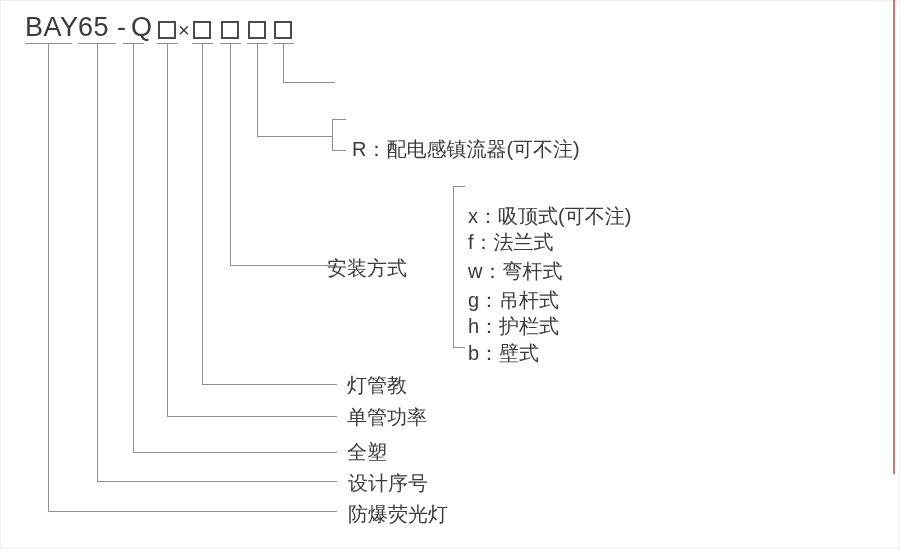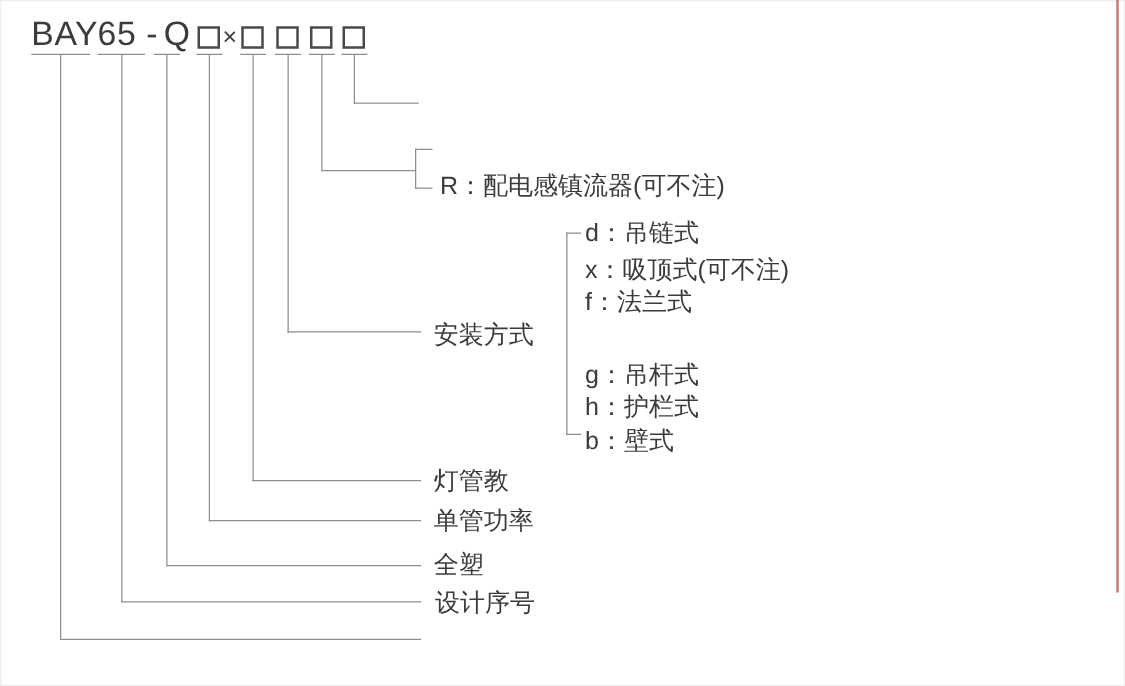--- a/index.html
+++ b/index.html
@@ -74,27 +74,28 @@
   <div class="vline" style="left:332px;top:119px;height:32px"></div>
   <div class="hline" style="left:332px;top:119px;width:14px"></div>
   <div class="hline" style="left:332px;top:150px;width:14px"></div>
 
   <div class="vline" style="left:453px;top:186px;height:162px"></div>
   <div class="hline" style="left:453px;top:186px;width:12px"></div>
   <div class="hline" style="left:453px;top:347px;width:12px"></div>
 
   <div class="lbl" style="left:352px;top:138px">R：配电感镇流器(可不注)</div>
 
-  <div class="lbl" style="left:347px;top:257px">安装方式</div>
+  <div class="lbl" style="left:327px;top:257px">安装方式</div>
 
-  <div class="lbl" style="left:468px;top:176px">d：吊链式</div>
   <div class="lbl" style="left:468px;top:205px">x：吸顶式(可不注)</div>
   <div class="lbl" style="left:468px;top:231px">f：法兰式</div>
+  <div class="lbl" style="left:468px;top:260px">w：弯杆式</div>
   <div class="lbl" style="left:468px;top:289px">g：吊杆式</div>
   <div class="lbl" style="left:468px;top:315px">h：护栏式</div>
   <div class="lbl" style="left:468px;top:342px">b：壁式</div>
 
   <div class="lbl" style="left:347px;top:374px">灯管教</div>
   <div class="lbl" style="left:347px;top:406px">单管功率</div>
   <div class="lbl" style="left:347px;top:441px">全塑</div>
   <div class="lbl" style="left:348px;top:472px">设计序号</div>
+  <div class="lbl" style="left:348px;top:503px">防爆荧光灯</div>
 
 </div>
 
 </body></html>

